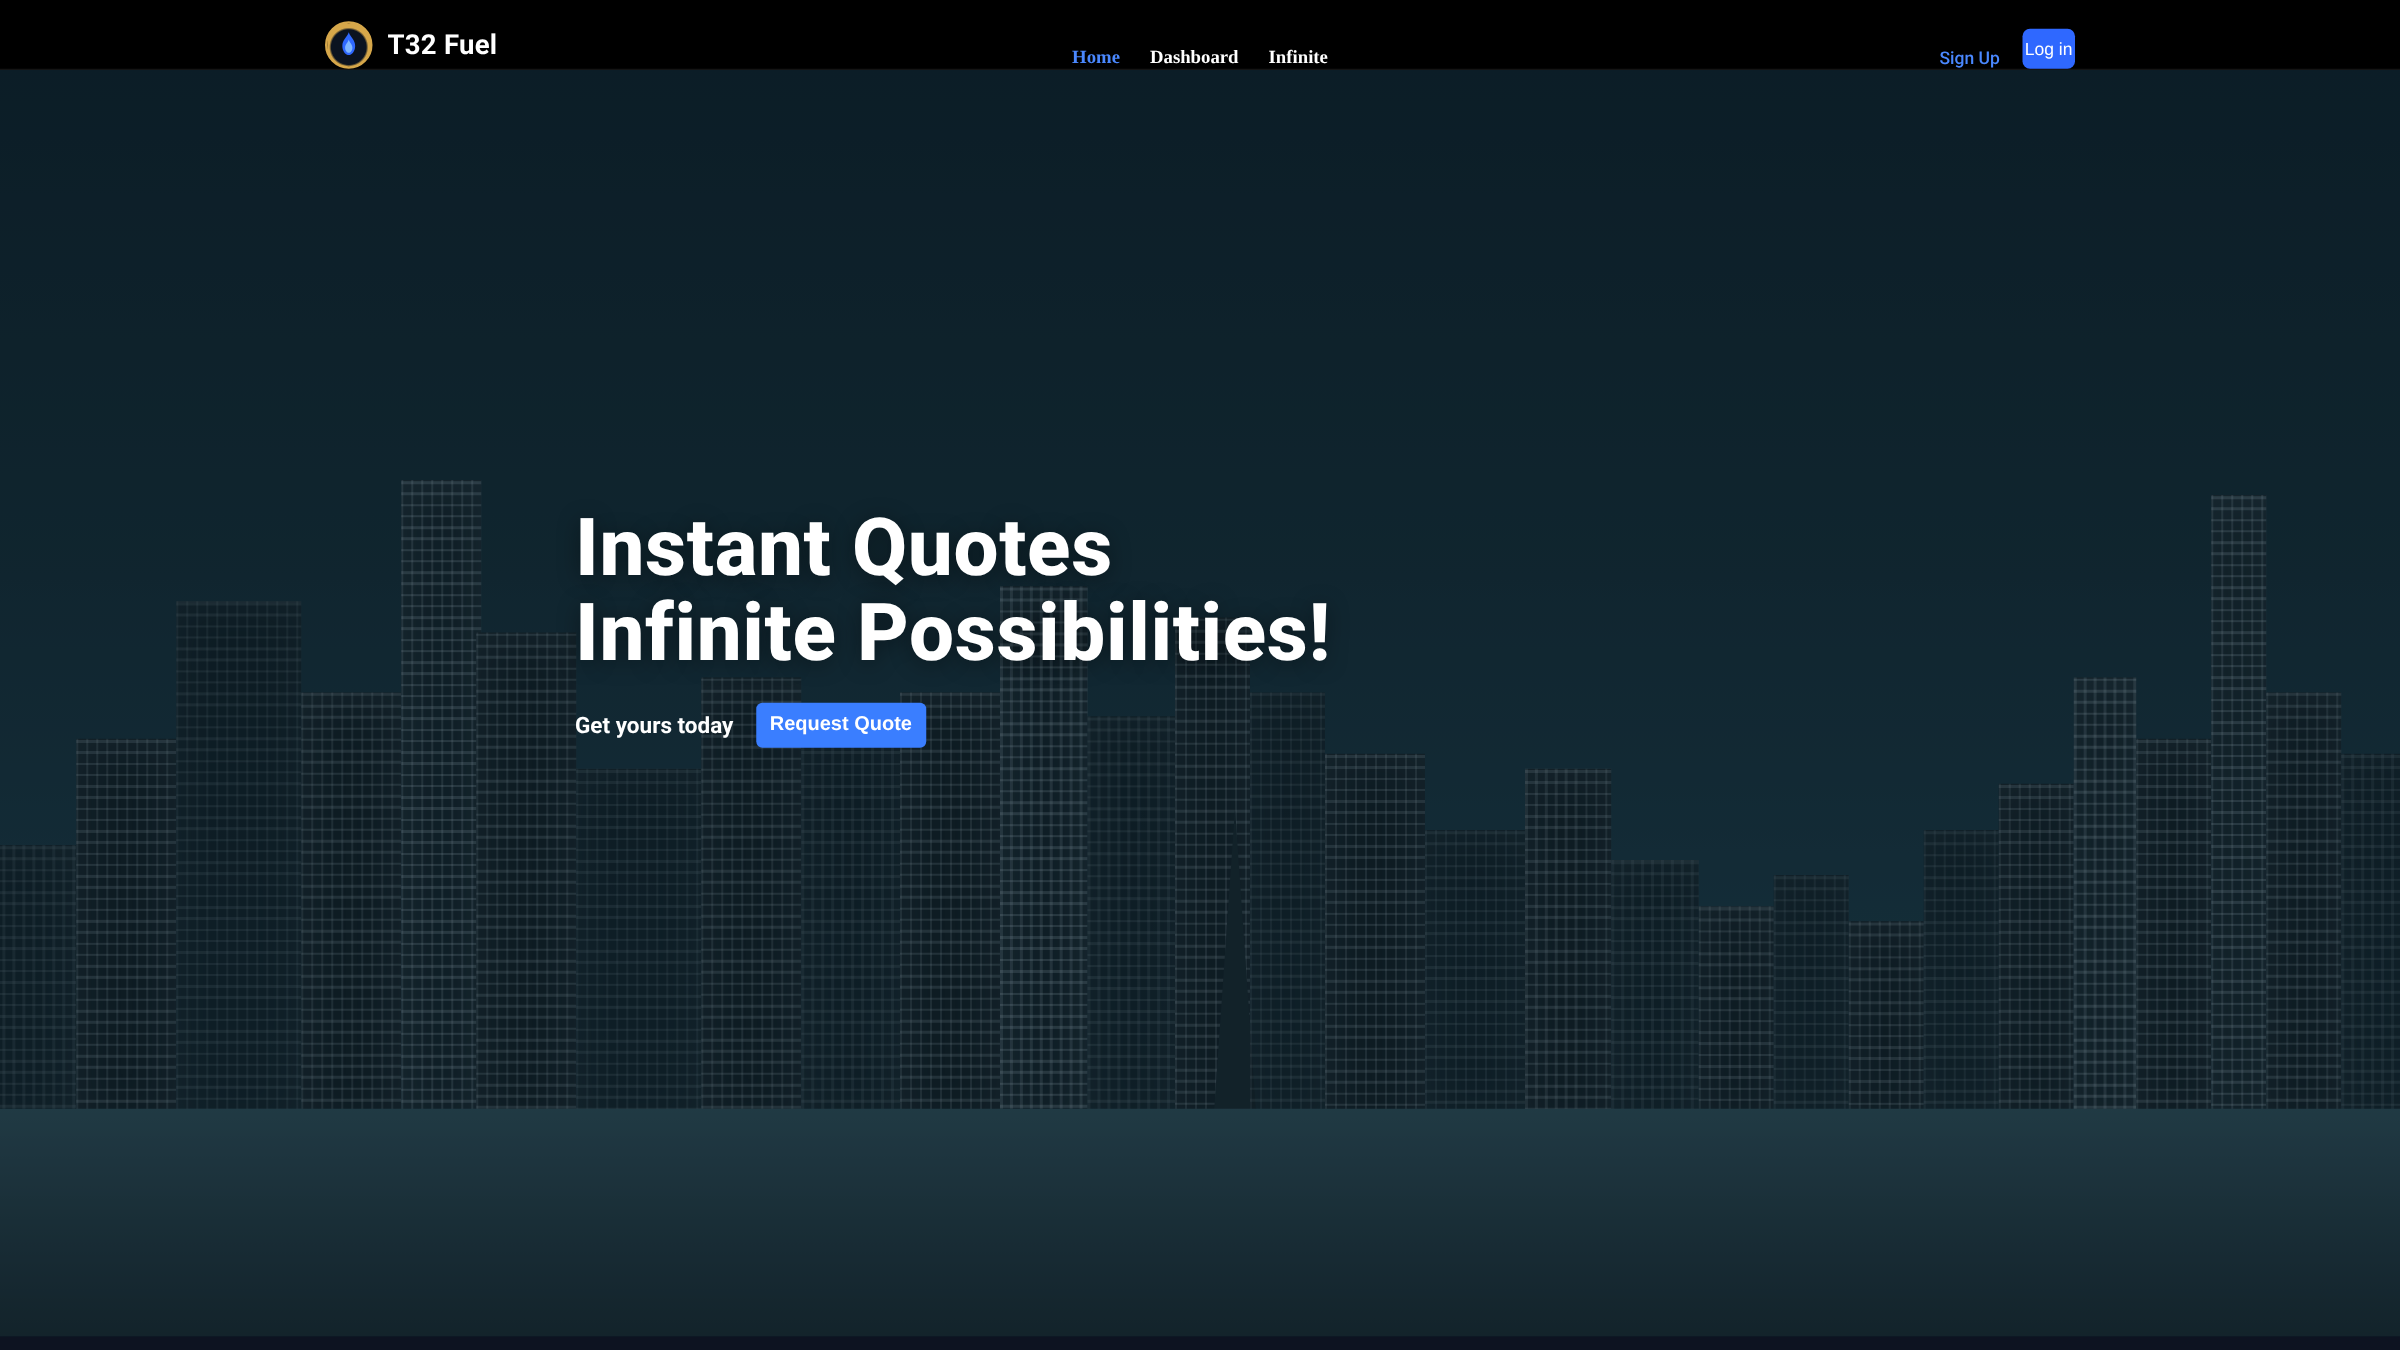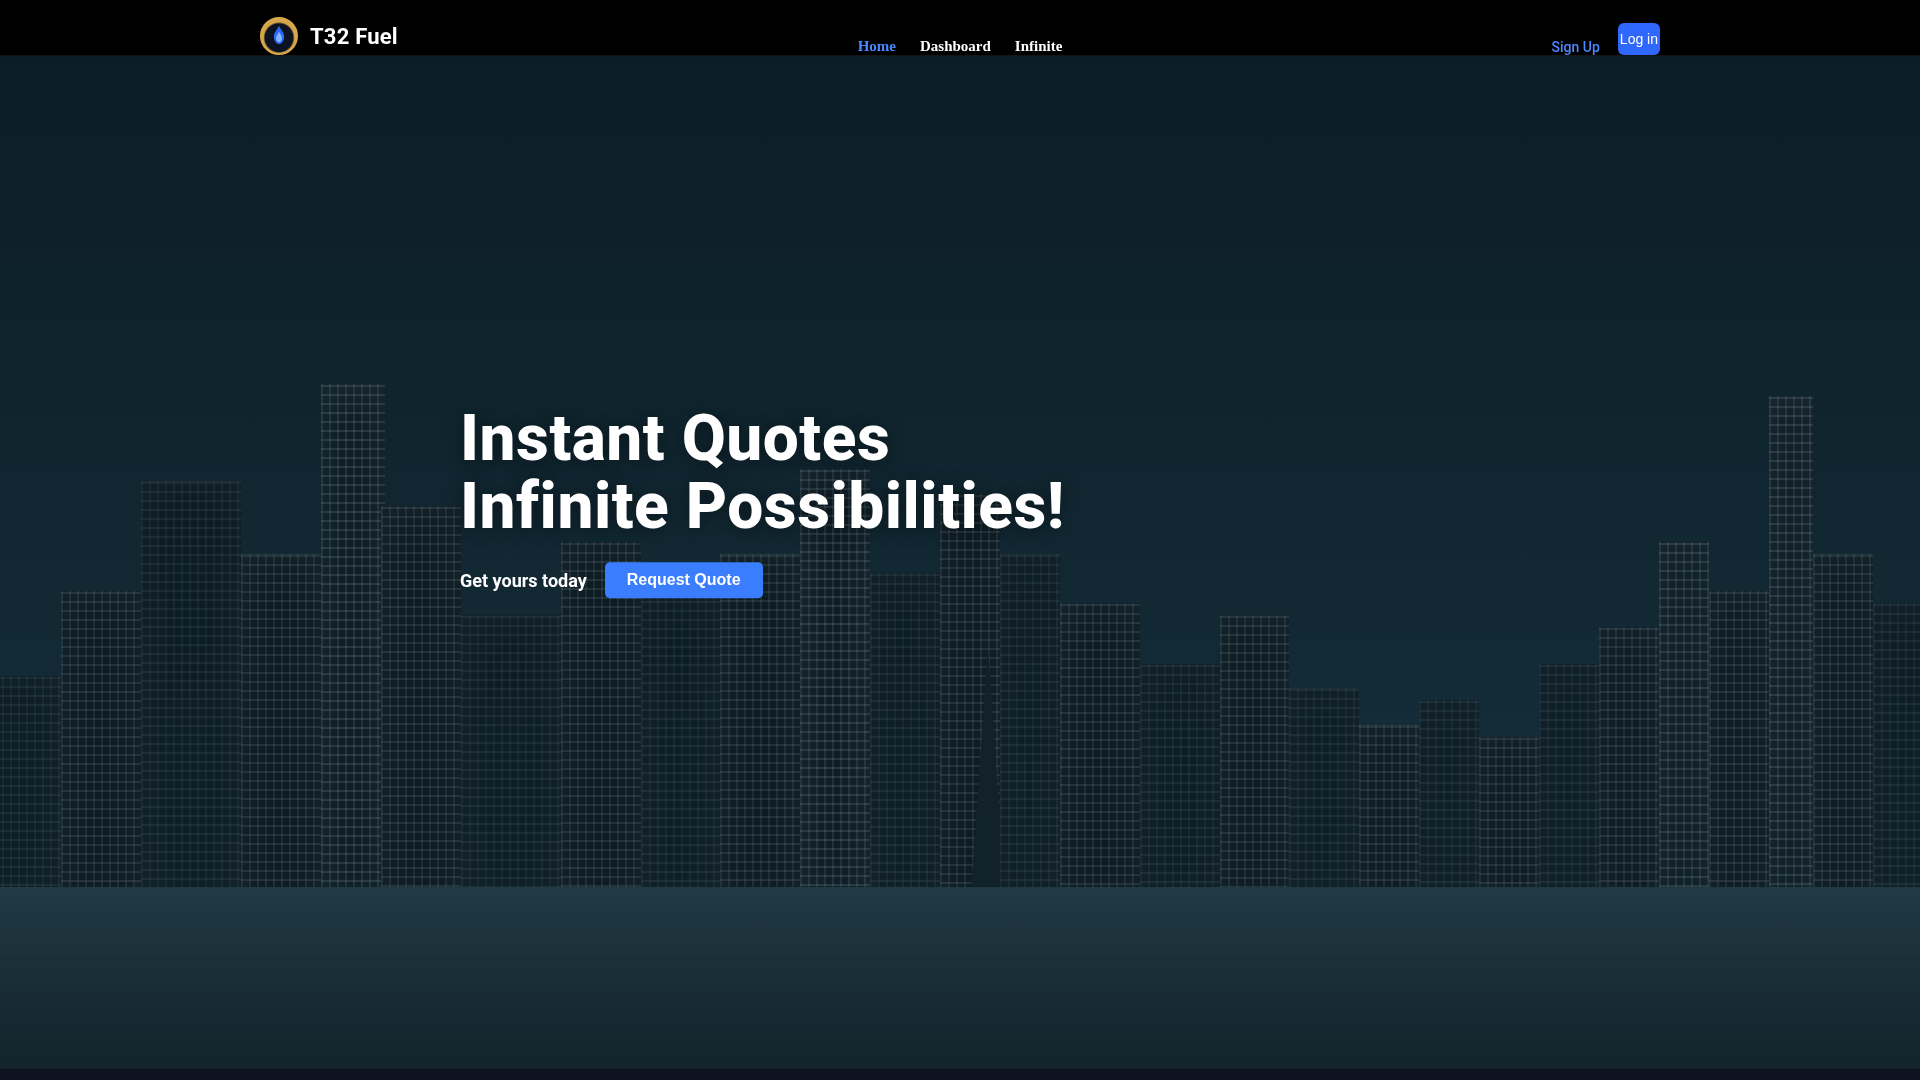--- a/index.html
+++ b/index.html
@@ -153,21 +153,21 @@
   .subtext {
     font-size: 18px;
     font-weight: 700;
     color: #ffffff;
   }
   .cta {
     background: #3a7eff;
     color: #fff;
     border: none;
     border-radius: 5px;
-    padding: 9px 22px;
+    padding: 9px 11px;
     font-size: 16px;
     font-weight: 700;
     cursor: pointer;
   }
 </style>
 </head>
 <body>
 
 <div class="navbar">
   <div class="brand">

